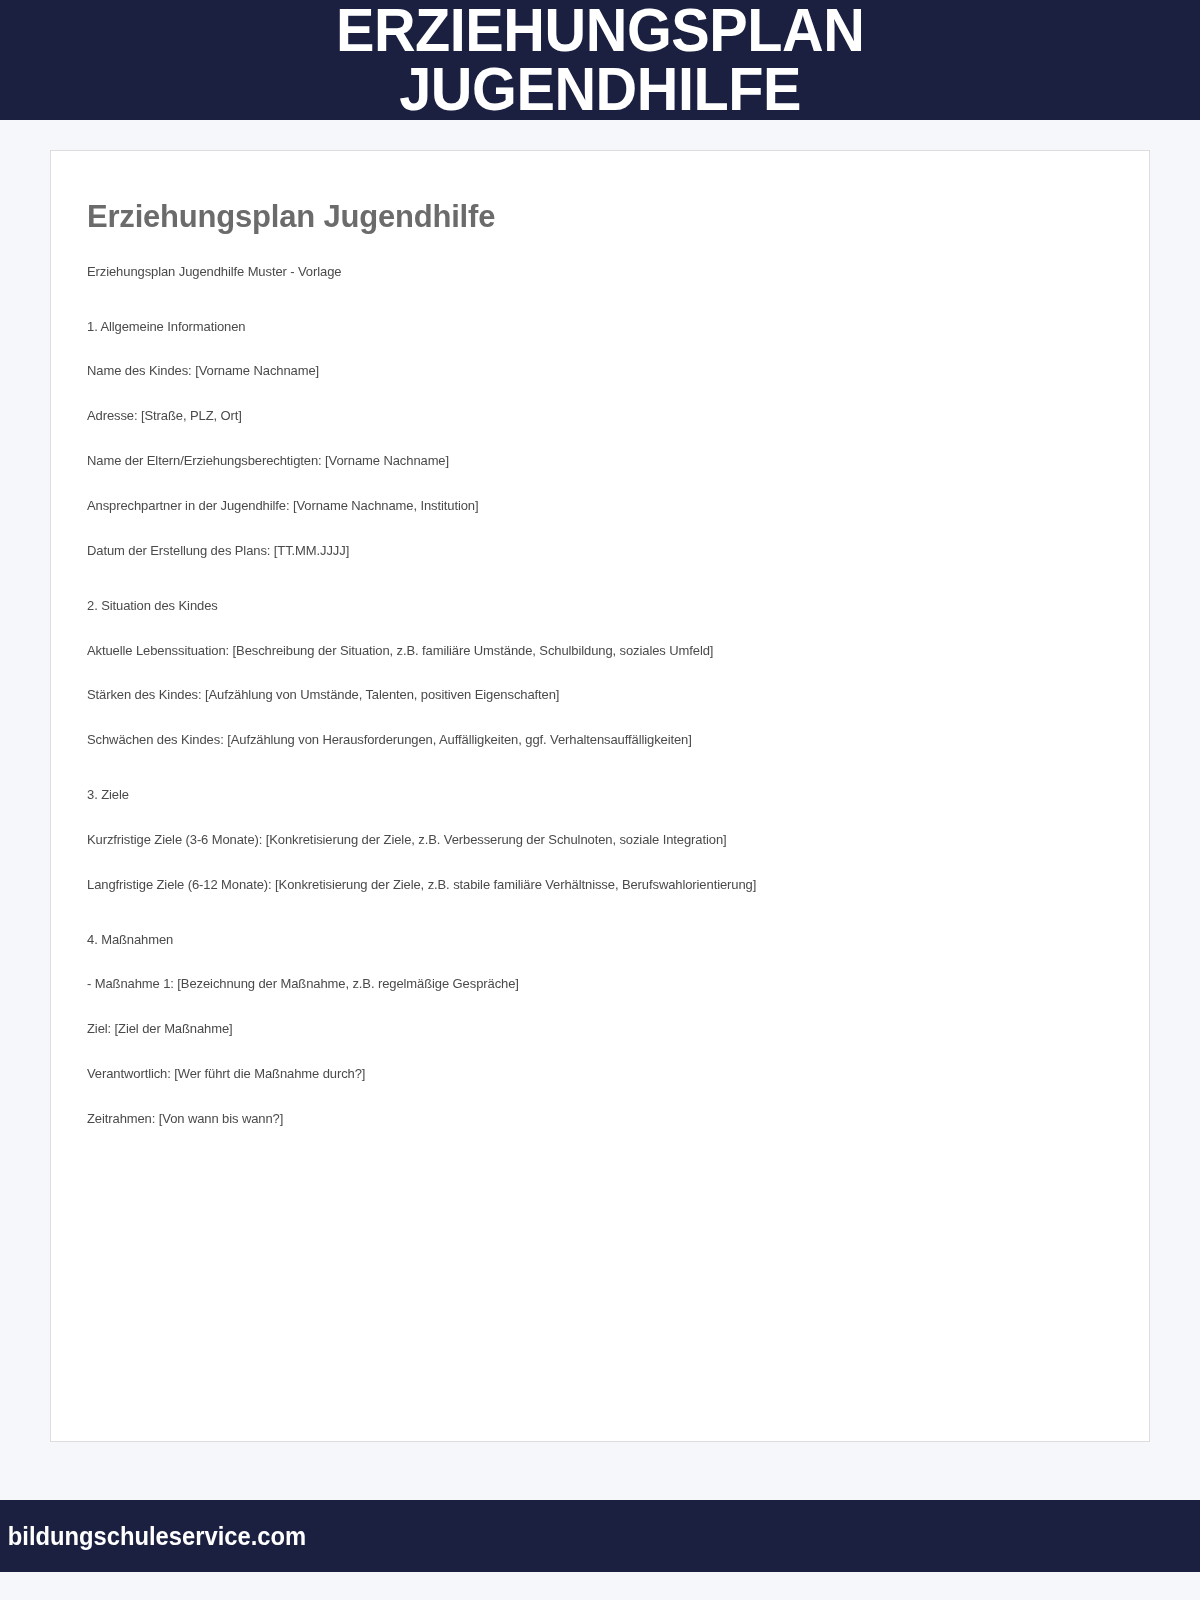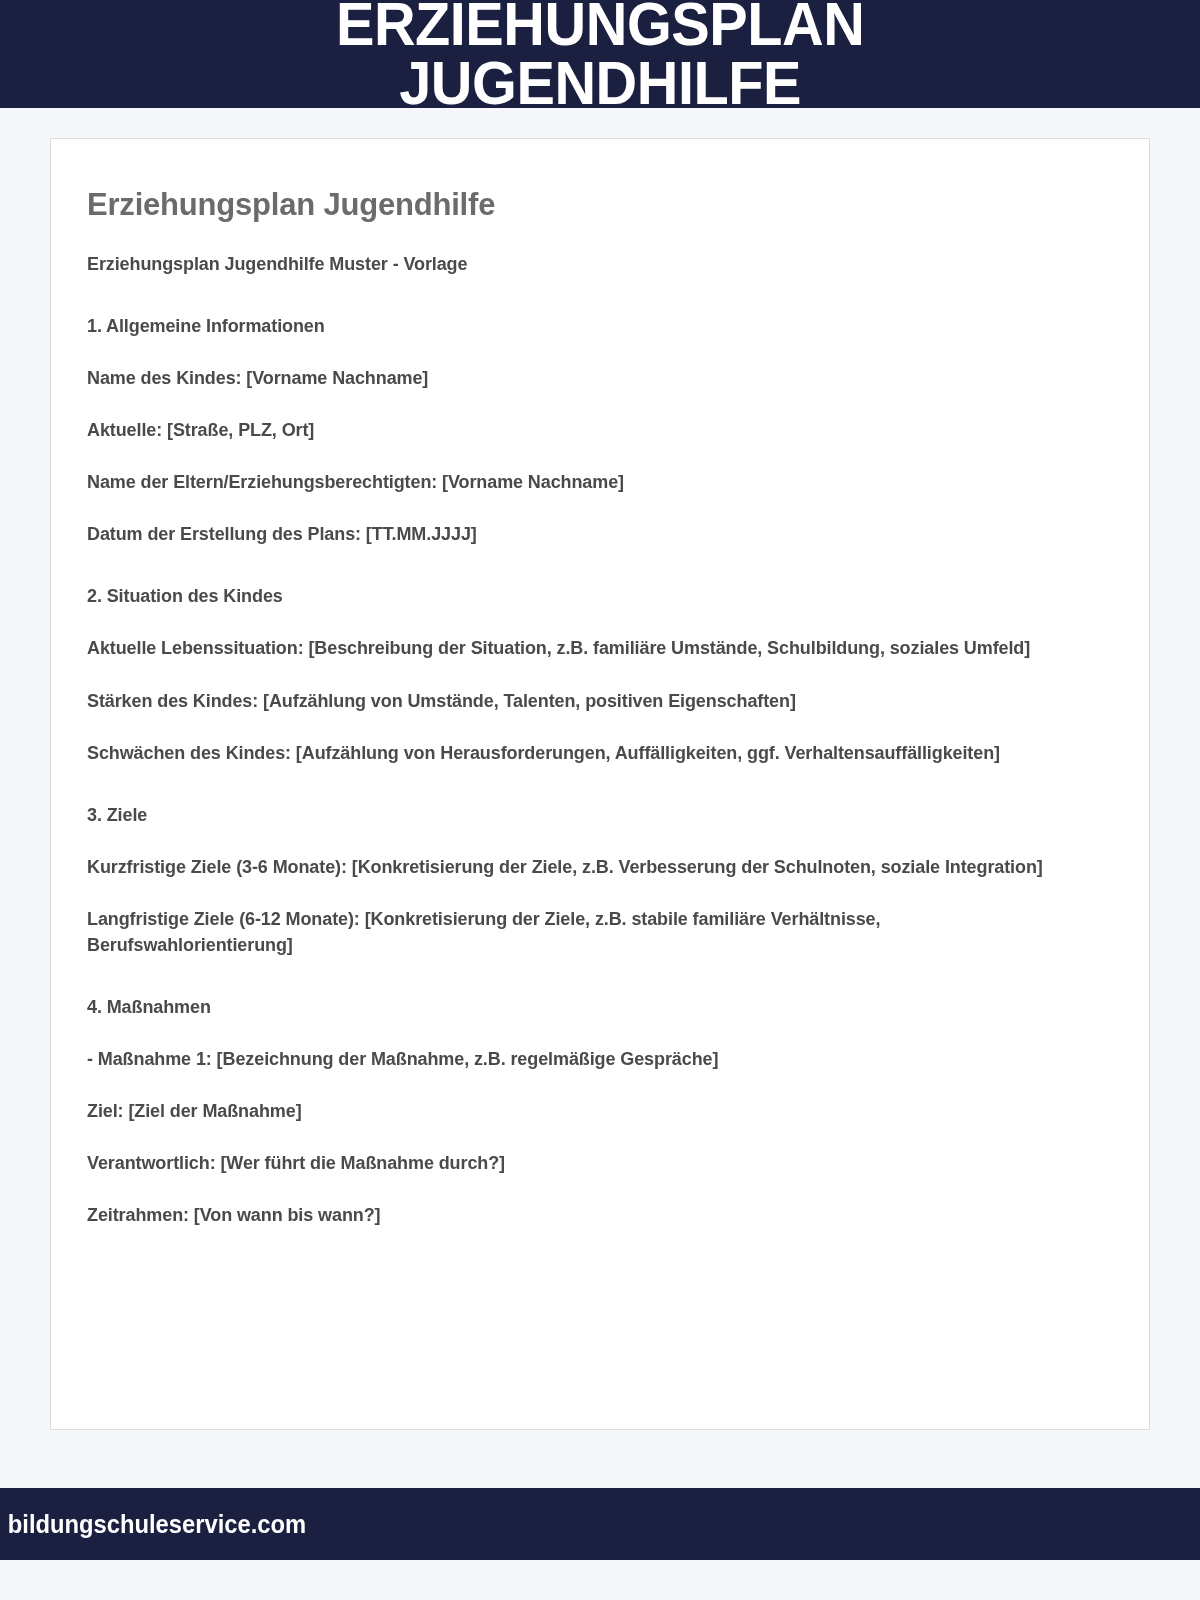--- a/index.html
+++ b/index.html
@@ -12,21 +12,21 @@
     min-height: 1600px;
     background: #f6f7fb;
     font-family: "Liberation Sans", "DejaVu Sans", sans-serif;
     -webkit-font-smoothing: antialiased;
   }
 
   
   .banner {
     background: #1b2040;
     width: 100%;
-    height: 108px;
+    height: 120px;
     box-sizing: border-box;
     display: flex;
     align-items: center;
     justify-content: center;
     padding: 0 20px;
   }
   .banner-title {
     color: #ffffff;
     font-family: "Liberation Sans Narrow", "Liberation Sans", "DejaVu Sans", sans-serif;
     font-weight: 700;
@@ -64,22 +64,22 @@
     line-height: 1.25;
     letter-spacing: -0.2px;
   }
 
   .doc-body {
     margin-top: 26px;
   }
 
   .para {
     color: #4a4a4a;
-    font-size: 18px;
-    font-weight: 700;
+    font-size: 13px;
+    font-weight: 400;
     line-height: 1.45;
     margin: 0 0 26px 0;
     max-width: 990px;
     letter-spacing: -0.1px;
   }
   .para.section {
     margin-top: 36px;
   }
   .para.lead {
     margin-bottom: 26px;
@@ -119,22 +119,23 @@
 
 <main class="page">
   <article class="card">
     <h2 class="doc-title">Erziehungsplan Jugendhilfe</h2>
 
     <div class="doc-body">
       <p class="para lead">Erziehungsplan Jugendhilfe Muster - Vorlage</p>
       <div id="paragraph-list">
           <p class="para section">1. Allgemeine Informationen</p>
           <p class="para">Name des Kindes: [Vorname Nachname]</p>
-          <p class="para">Aktuelle: [Straße, PLZ, Ort]</p>
+          <p class="para">Adresse: [Straße, PLZ, Ort]</p>
           <p class="para">Name der Eltern/Erziehungsberechtigten: [Vorname Nachname]</p>
+          <p class="para">Ansprechpartner in der Jugendhilfe: [Vorname Nachname, Institution]</p>
           <p class="para">Datum der Erstellung des Plans: [TT.MM.JJJJ]</p>
           <p class="para section">2. Situation des Kindes</p>
           <p class="para">Aktuelle Lebenssituation: [Beschreibung der Situation, z.B. familiäre Umstände, Schulbildung, soziales Umfeld]</p>
           <p class="para">Stärken des Kindes: [Aufzählung von Umstände, Talenten, positiven Eigenschaften]</p>
           <p class="para">Schwächen des Kindes: [Aufzählung von Herausforderungen, Auffälligkeiten, ggf. Verhaltensauffälligkeiten]</p>
           <p class="para section">3. Ziele</p>
           <p class="para">Kurzfristige Ziele (3-6 Monate): [Konkretisierung der Ziele, z.B. Verbesserung der Schulnoten, soziale Integration]</p>
           <p class="para">Langfristige Ziele (6-12 Monate): [Konkretisierung der Ziele, z.B. stabile familiäre Verhältnisse, Berufswahlorientierung]</p>
           <p class="para section">4. Maßnahmen</p>
           <p class="para">- Maßnahme 1: [Bezeichnung der Maßnahme, z.B. regelmäßige Gespräche]</p>

